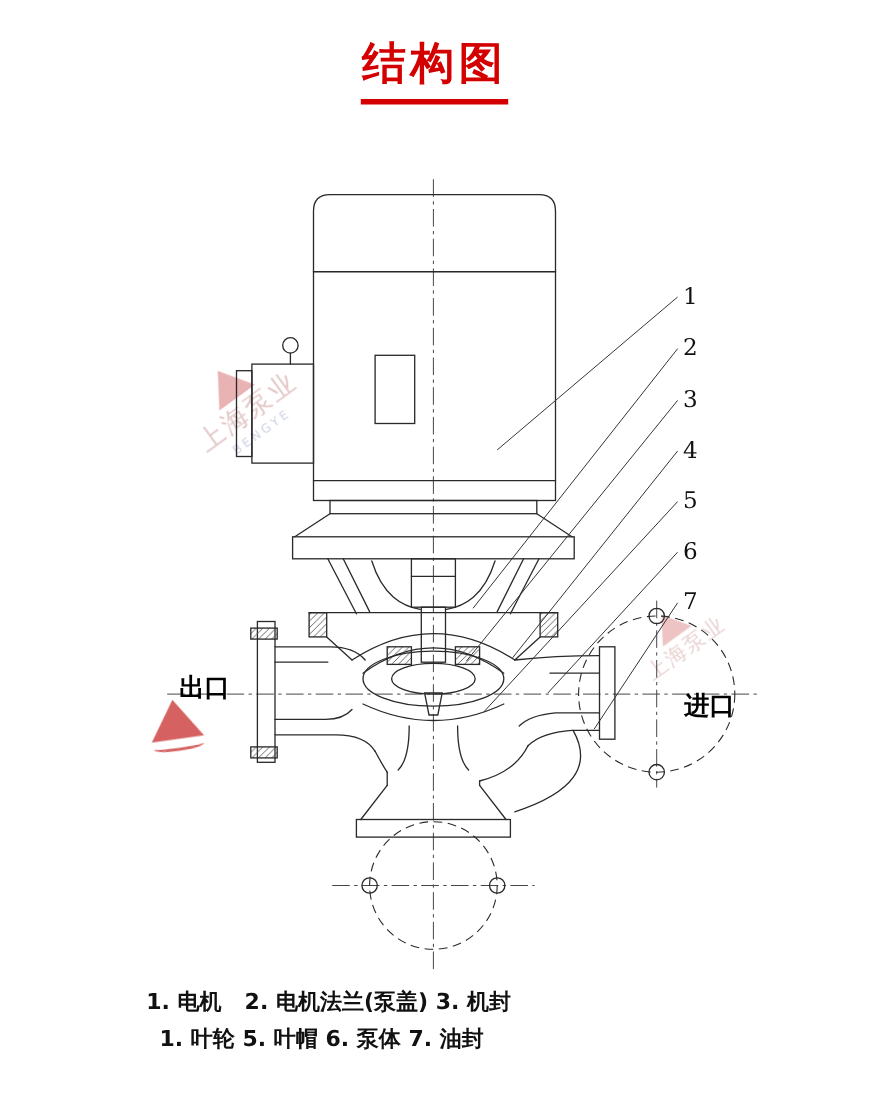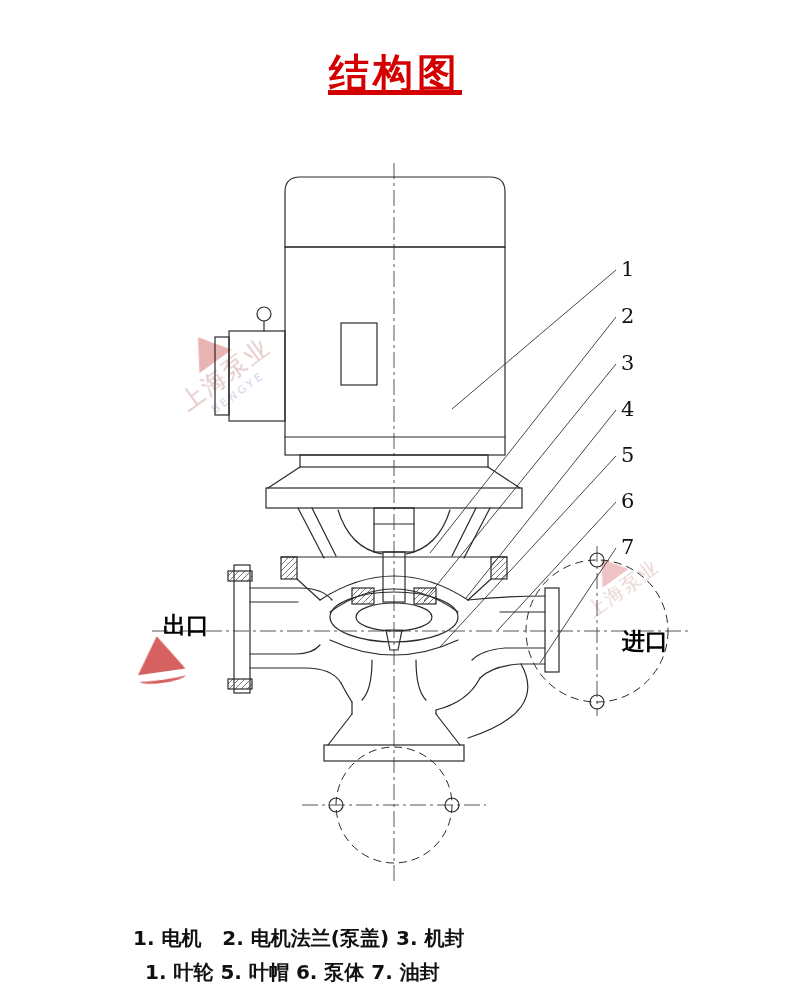--- a/index.html
+++ b/index.html
@@ -1,35 +1,35 @@
 <!DOCTYPE html>
 <html><head>
 <meta charset="utf-8">
 <style>
   html,body{margin:0;padding:0;background:#fff;}
   .page{
     position:relative;width:790px;height:996px;background:#fff;overflow:hidden;
     font-family:"DejaVu Sans","Liberation Sans",sans-serif;
   }
   .title{
-    position:absolute;top:30px;left:0;right:0;margin:16px;text-align:center;
+    position:absolute;top:30px;left:0;right:0;margin:0;text-align:center;
     font-size:40px;font-weight:700;color:#d40000;letter-spacing:4px;
   }
   .title-rule{position:absolute;top:90px;left:328px;width:134px;height:5px;background:#d40000;}
 
   .drawing{position:absolute;left:0;top:0;width:790px;height:996px;}
   .s{stroke:#2a2a2a;stroke-width:1.2;fill:none;stroke-linecap:round;}
   .h{fill:url(#hatch);}
   .dash{stroke:#2a2a2a;stroke-width:1;fill:none;stroke-dasharray:8 5;}
   .cl{stroke:#444;stroke-width:.9;fill:none;stroke-dasharray:16 4 3 4;}
   .ld{stroke:#333;stroke-width:.9;}
   .co{fill:#111;font-size:21px;font-family:"DejaVu Serif","Liberation Serif",serif;}
   .port-label{fill:#000;font-size:23px;font-weight:700;}
 
-  .legend{position:absolute;left:133px;top:893px;font-size:20px;font-weight:600;color:#111;line-height:34px;margin-top:28px;}
+  .legend{position:absolute;left:133px;top:893px;font-size:20px;font-weight:600;color:#111;line-height:34px;}
   .legend p{margin:0;white-space:pre;}
   .legend .l2{padding-left:12px;}
 
   .wm{position:absolute;text-align:center;pointer-events:none;filter:blur(.5px);}
   .wm1{left:150px;top:330px;width:140px;opacity:.5;transform:rotate(-36deg);}
   .wm2{left:556px;top:548px;width:120px;opacity:.4;transform:rotate(-36deg) scale(.8);}
   .wm3{left:124px;top:636px;width:72px;opacity:.8;transform:rotate(-8deg);}
   .wm-tri{width:0;height:0;border-left:20px solid transparent;border-right:20px solid transparent;
           border-bottom:30px solid #d46a6a;margin:0 auto;}
   .wm3 .wm-tri{border-left-width:24px;border-right-width:24px;border-bottom-width:36px;border-bottom-color:#cc3a3a;}

